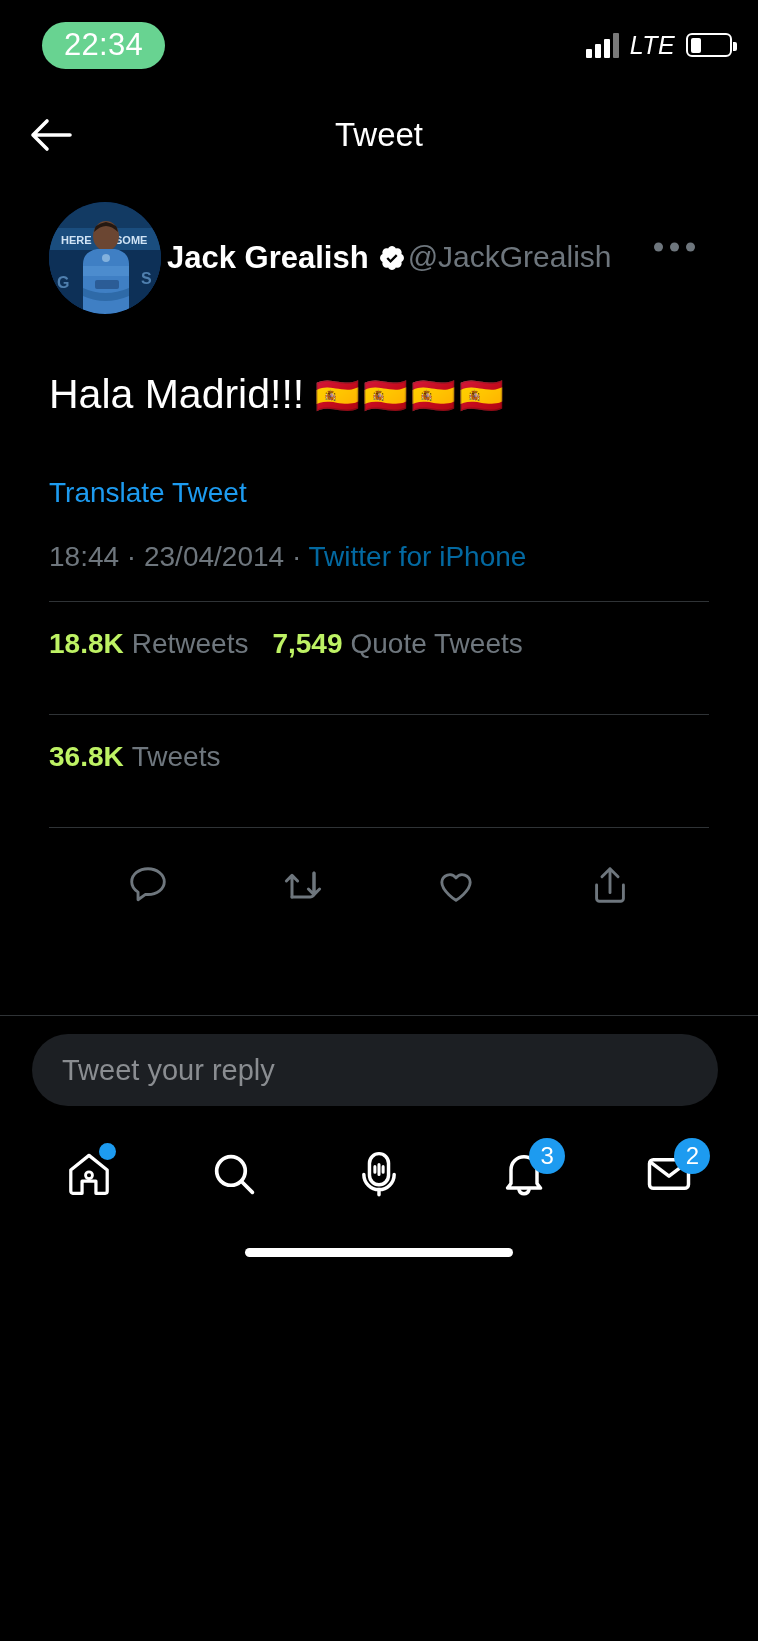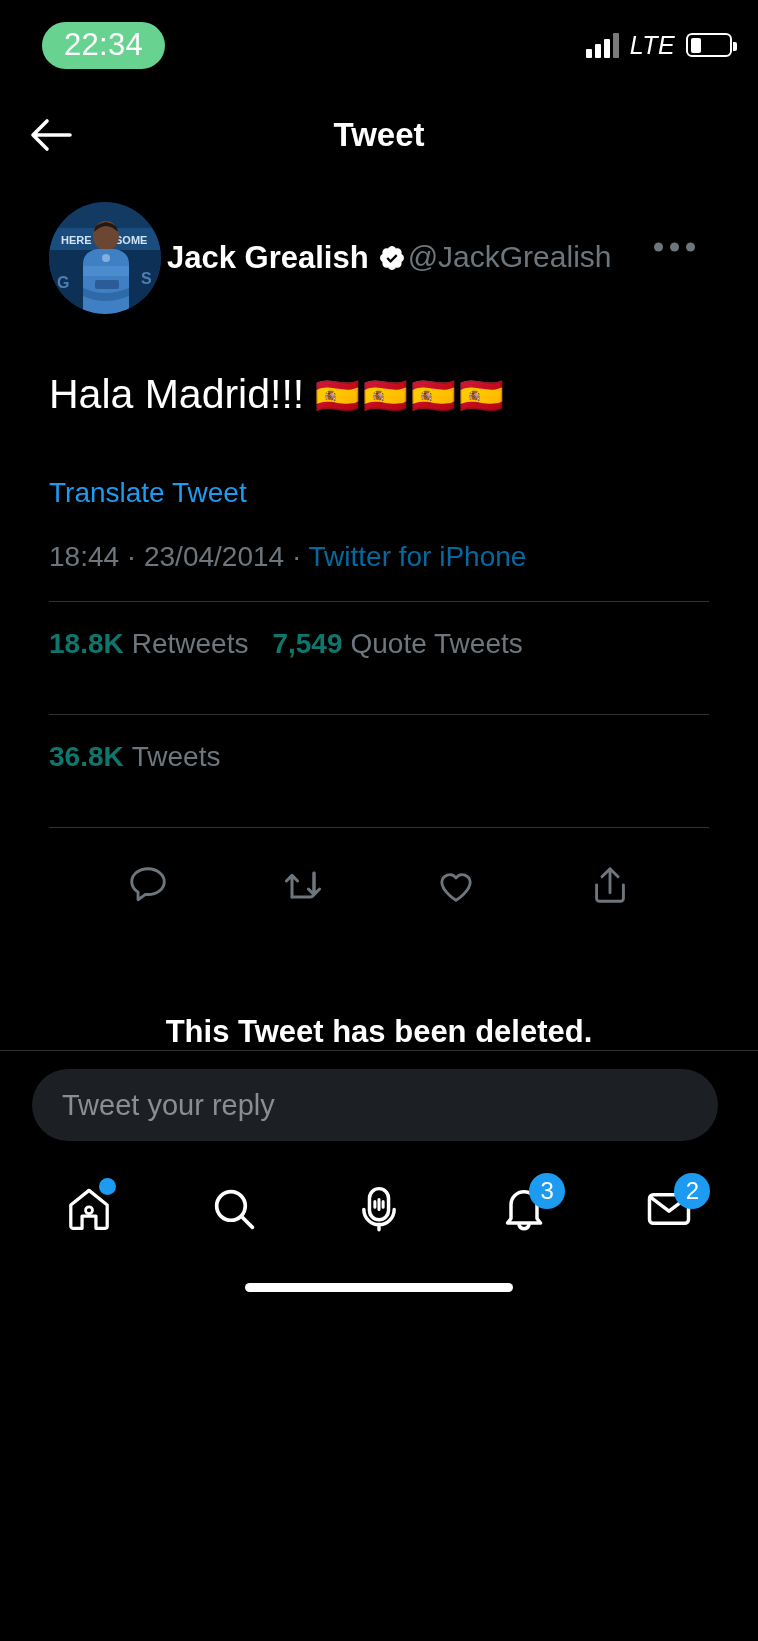--- a/index.html
+++ b/index.html
@@ -108,21 +108,21 @@
     display: flex;
     align-items: center;
     justify-content: center;
     cursor: pointer;
   }
   .nav-title {
     width: 100%;
     text-align: center;
     color: #ffffff;
     font-size: 33px;
-    font-weight: bold;
+    font-weight: normal;
   }
 
   
   .tweet-container {
     padding: 0 49px;
     flex: 1 1 auto;
     display: flex;
     flex-direction: column;
   }
 
@@ -222,21 +222,21 @@
   .stats-row {
     display: flex;
     align-items: center;
     gap: 10px;
     padding: 26px 0 26px 0;
     font-size: 28px;
     flex-wrap: wrap;
   }
   .stat-group { display: flex; align-items: baseline; gap: 8px; }
   .stat-group + .stat-group { margin-left: 14px; }
-  .stat-num { color: #0f766e; font-weight: bold; }
+  .stat-num { color: #bef264; font-weight: bold; }
   .stat-label { color: #6e767d; }
 
   .actions-row {
     display: flex;
     justify-content: space-around;
     align-items: center;
     padding: 26px 22px 26px 22px;
   }
   .action-btn {
     width: 62px;
@@ -468,21 +468,20 @@
         </svg>
       </div>
       <div class="action-btn">
         <svg width="46" height="46" viewBox="0 0 24 24" fill="none">
           <path d="M12 16V3.5M12 3.5L7.8 7.7M12 3.5L16.2 7.7" stroke="#6e767d" stroke-width="1.5" stroke-linecap="round" stroke-linejoin="round"></path>
           <path d="M5 12v7a1.5 1.5 0 001.5 1.5h11A1.5 1.5 0 0019 19v-7" stroke="#6e767d" stroke-width="1.5" stroke-linecap="round" stroke-linejoin="round"></path>
         </svg>
       </div>
     </div>
 
-    <div class="deleted-notice">This Tweet has been deleted.</div>
 
     <div class="spacer"></div>
   </div>
 
   <div class="composer-wrap">
     <input class="reply-input" type="text" placeholder="Tweet your reply" style="">
   </div>
 
   <div class="tab-bar">
 

